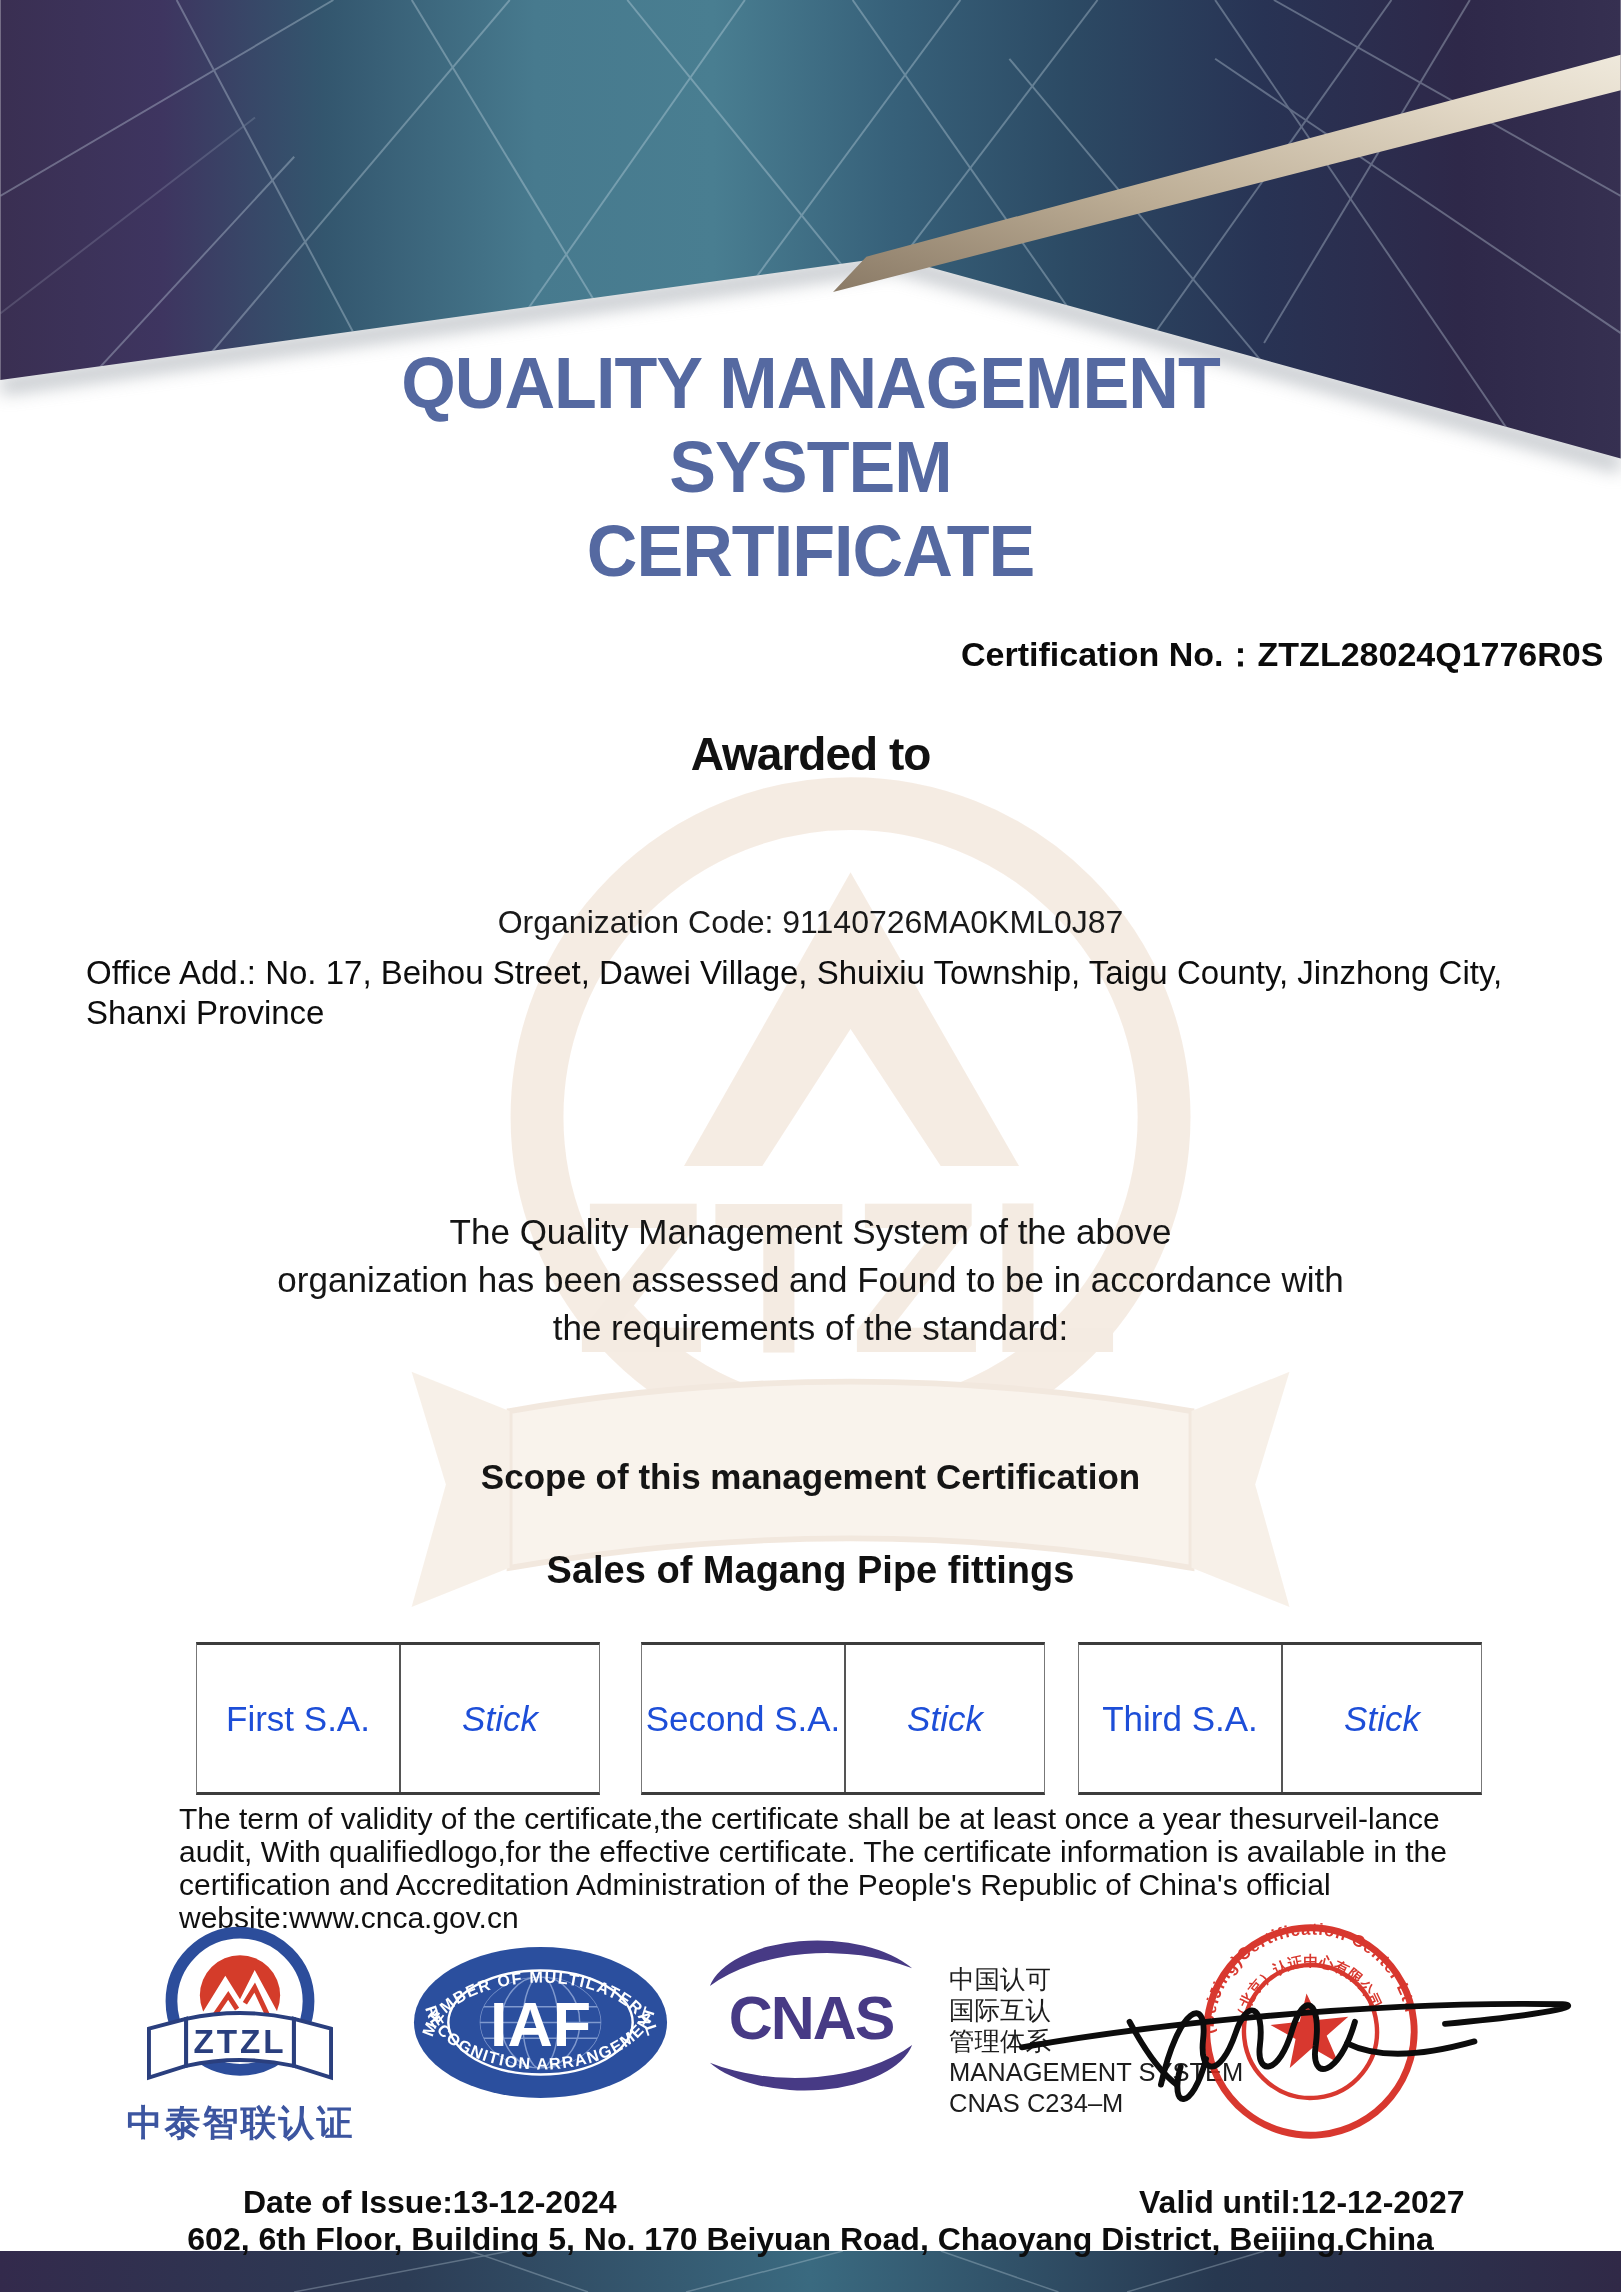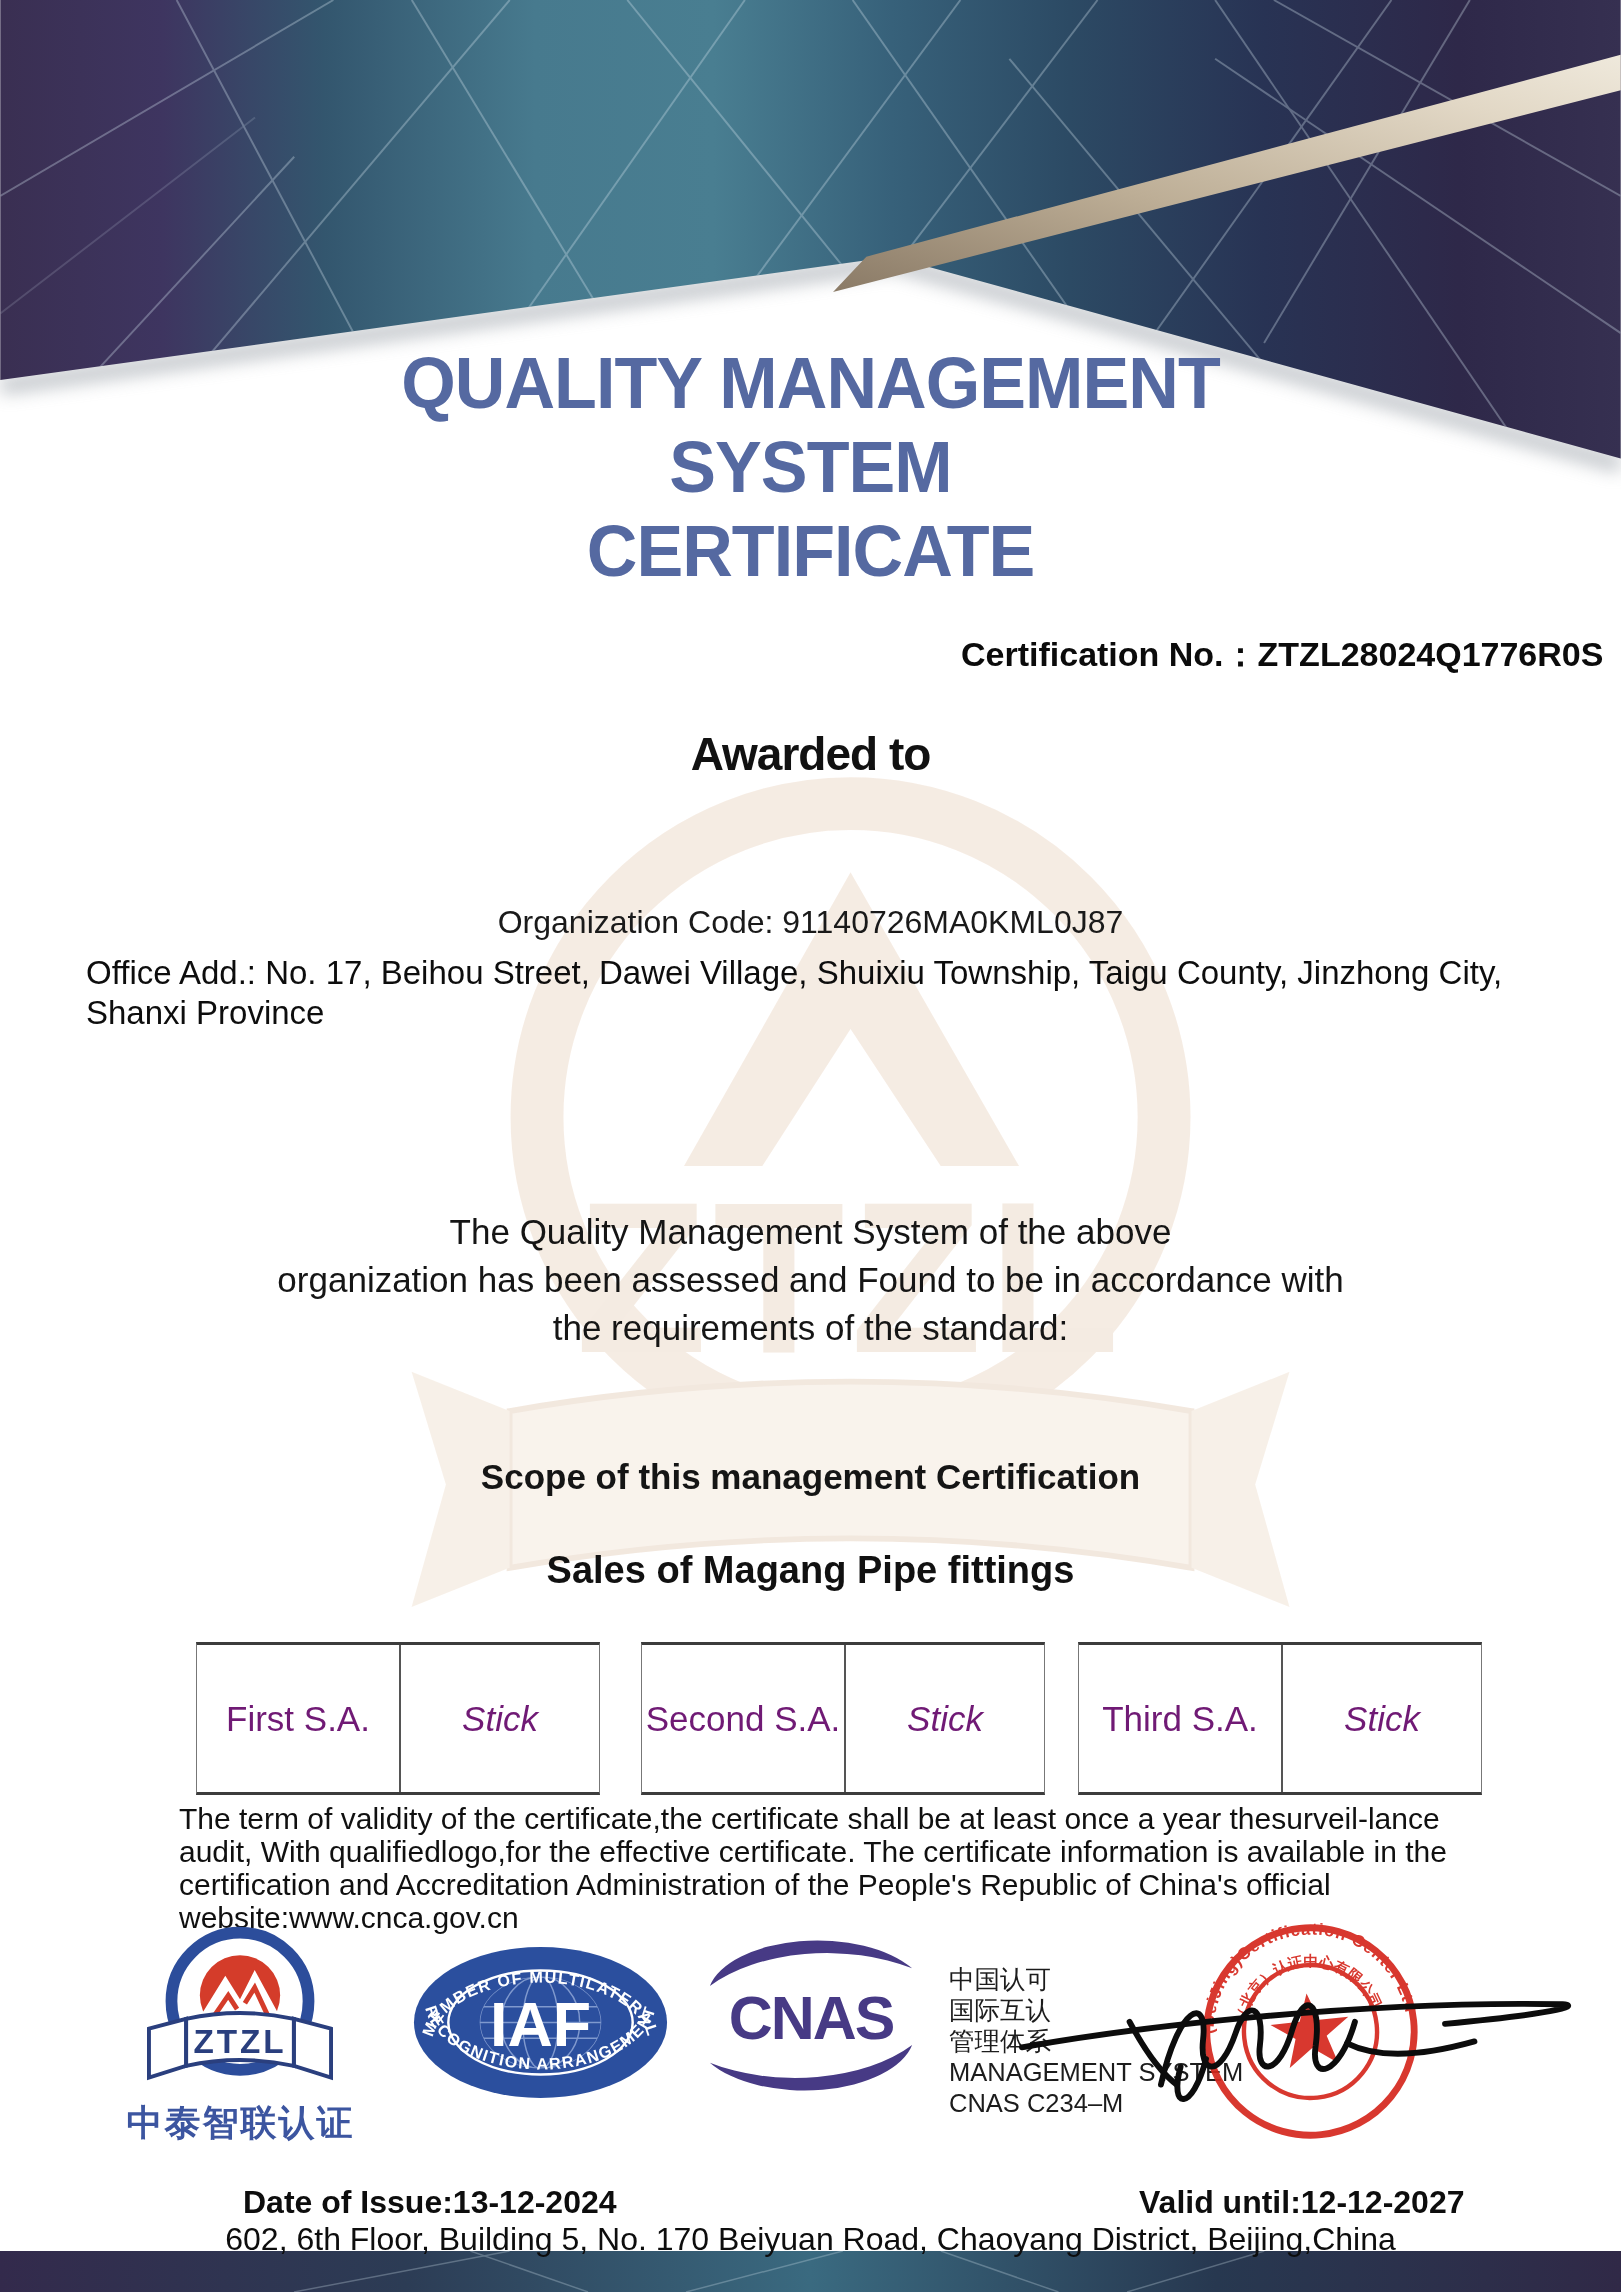--- a/index.html
+++ b/index.html
@@ -21,38 +21,38 @@
   #addresses{left:86px;top:953px;width:1470px;font-size:33px;font-weight:500;line-height:40px;color:#0d0d0d;}
   #assessment{left:0;top:1208px;width:1621px;text-align:center;font-size:35px;font-weight:400;line-height:48px;color:#151515;}
   #standard{left:0;top:1374px;width:1621px;text-align:center;font-size:45px;font-weight:700;letter-spacing:0px;}
   #scope-heading{left:0;top:1457px;width:1621px;text-align:center;font-size:35px;font-weight:700;color:#151515;}
   #scope-value{left:0;top:1549px;width:1621px;text-align:center;font-size:38px;font-weight:700;}
   
   .audit-table{top:1642px;height:147px;display:flex;
     border-top:3.9px solid #3c3c3c;border-bottom:3.9px solid #3c3c3c;
     border-left:1px solid #777;border-right:1px solid #777;background:#fff;}
   .audit-cell{display:flex;align-items:center;justify-content:center;
-    font-size:35px;font-weight:400;color:#701a75;}
+    font-size:35px;font-weight:400;color:#1d4ed8;}
   .audit-cell.label{width:202px;border-right:2px solid #555;}
   .audit-cell.value{width:198px;font-style:italic;}
   #audit-1{left:196px;} #audit-2{left:641px;} #audit-3{left:1078px;}
   
   #validity{left:179px;top:1802px;width:1284px;font-size:30px;font-weight:500;line-height:33px;color:#101010;}
   
   #ztzl-logo{left:135px;top:1919px;width:210px;height:186px;}
   #ztzl-caption{left:116px;top:2099px;width:249px;text-align:center;font-size:36px;font-weight:700;color:#3c55a0;letter-spacing:2px;}
   #iaf-logo{left:412px;top:1945px;width:257px;height:155px;}
   #cnas-logo{left:702px;top:1929px;width:218px;height:173px;}
   #cnas-text{left:949px;top:1964px;font-size:25.5px;line-height:31px;color:#1c1c1c;font-weight:500;}
   #signature{left:1014px;top:1965px;width:578px;height:147px;}
   #stamp{left:1198px;top:1919px;width:225px;height:225px;transform:rotate(-6deg);}
   
   .foot-date{top:2184px;font-size:32px;font-weight:700;color:#0d0d0d;}
   #date-issue{left:243px;} #date-supervision{left:663px;} #date-valid{left:1139px;}
-  #foot-address{left:0;top:2221px;width:1621px;text-align:center;font-size:32px;font-weight:400;color:#0d0d0d;}
+  #foot-address{left:0;top:2221px;width:1621px;text-align:center;font-size:32px;font-weight:700;color:#0d0d0d;}
   #bottom-band{left:0;top:2251px;width:1621px;height:41px;}
   
   #watermark{left:392px;top:725px;width:921px;height:941px;z-index:0;opacity:.6;}
   .layer{z-index:1;}
 </style>
 </head>
 <body>
 
 <div id="page">
 

